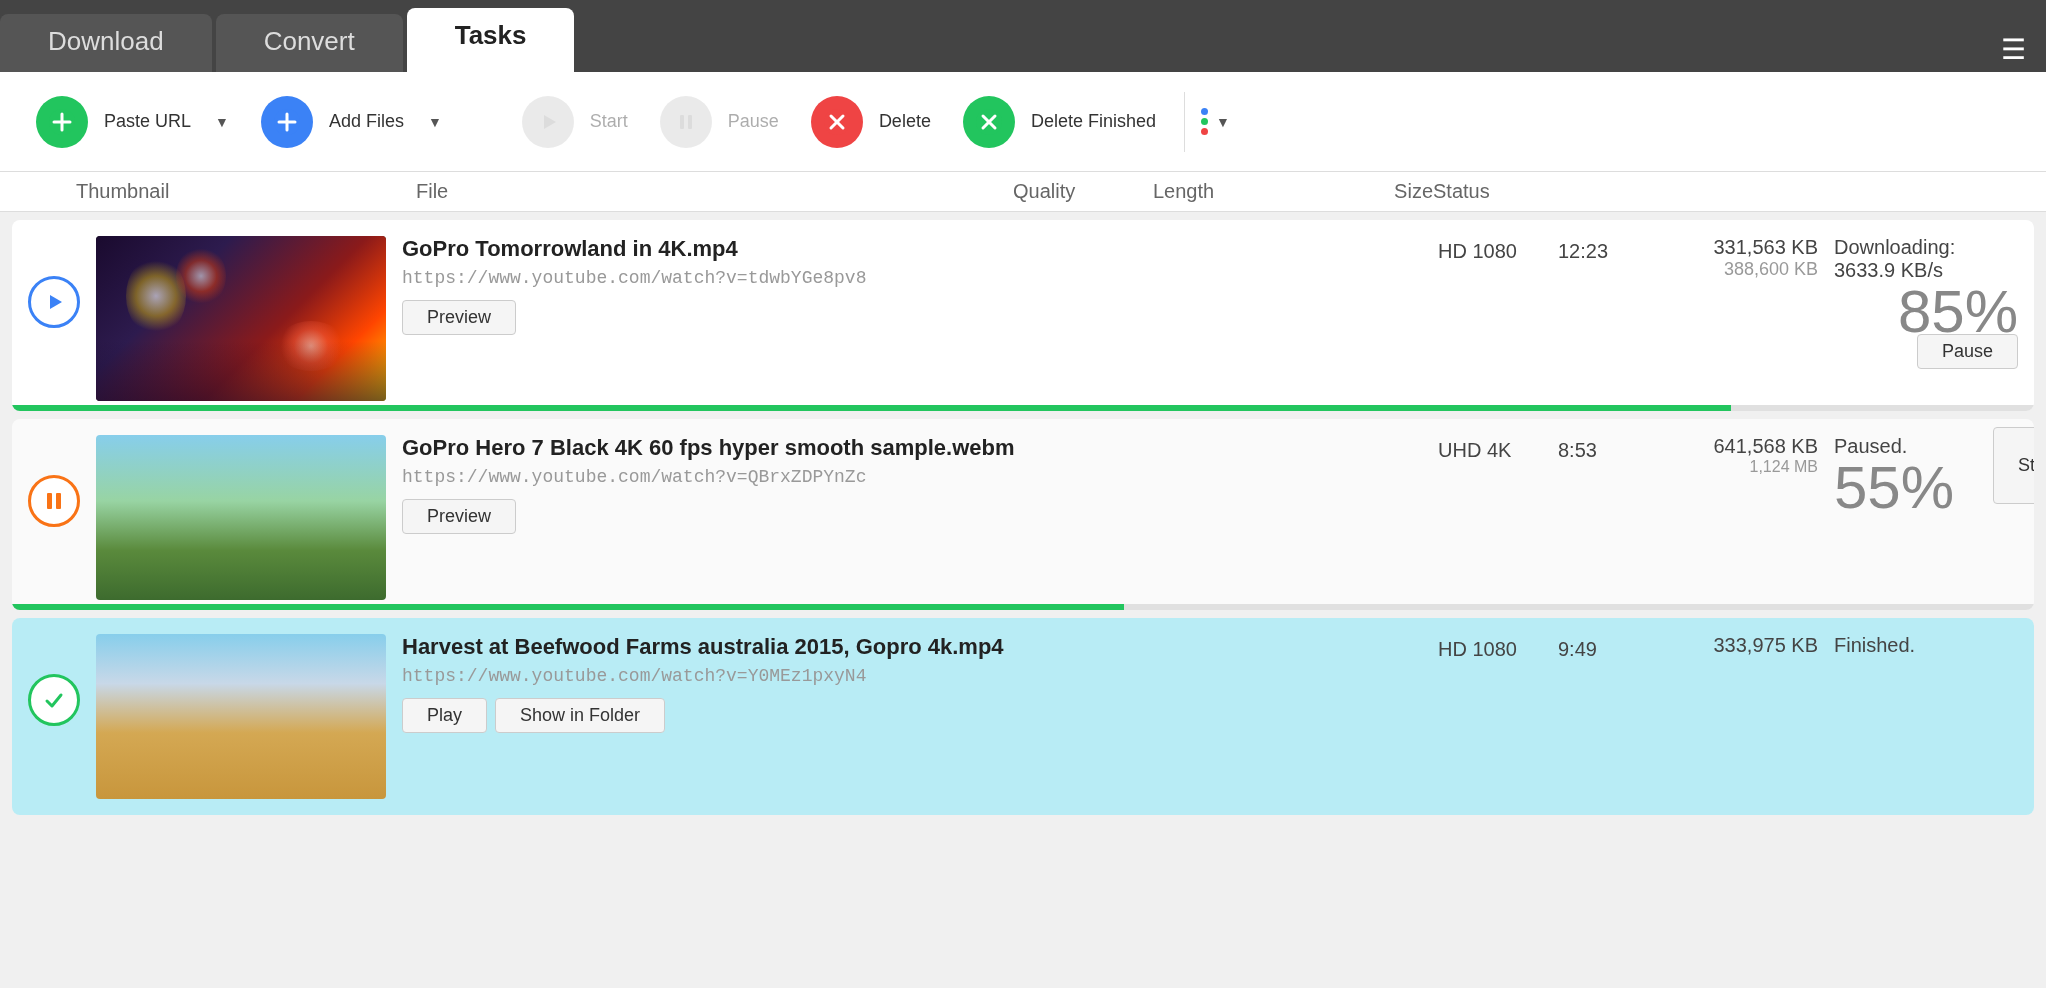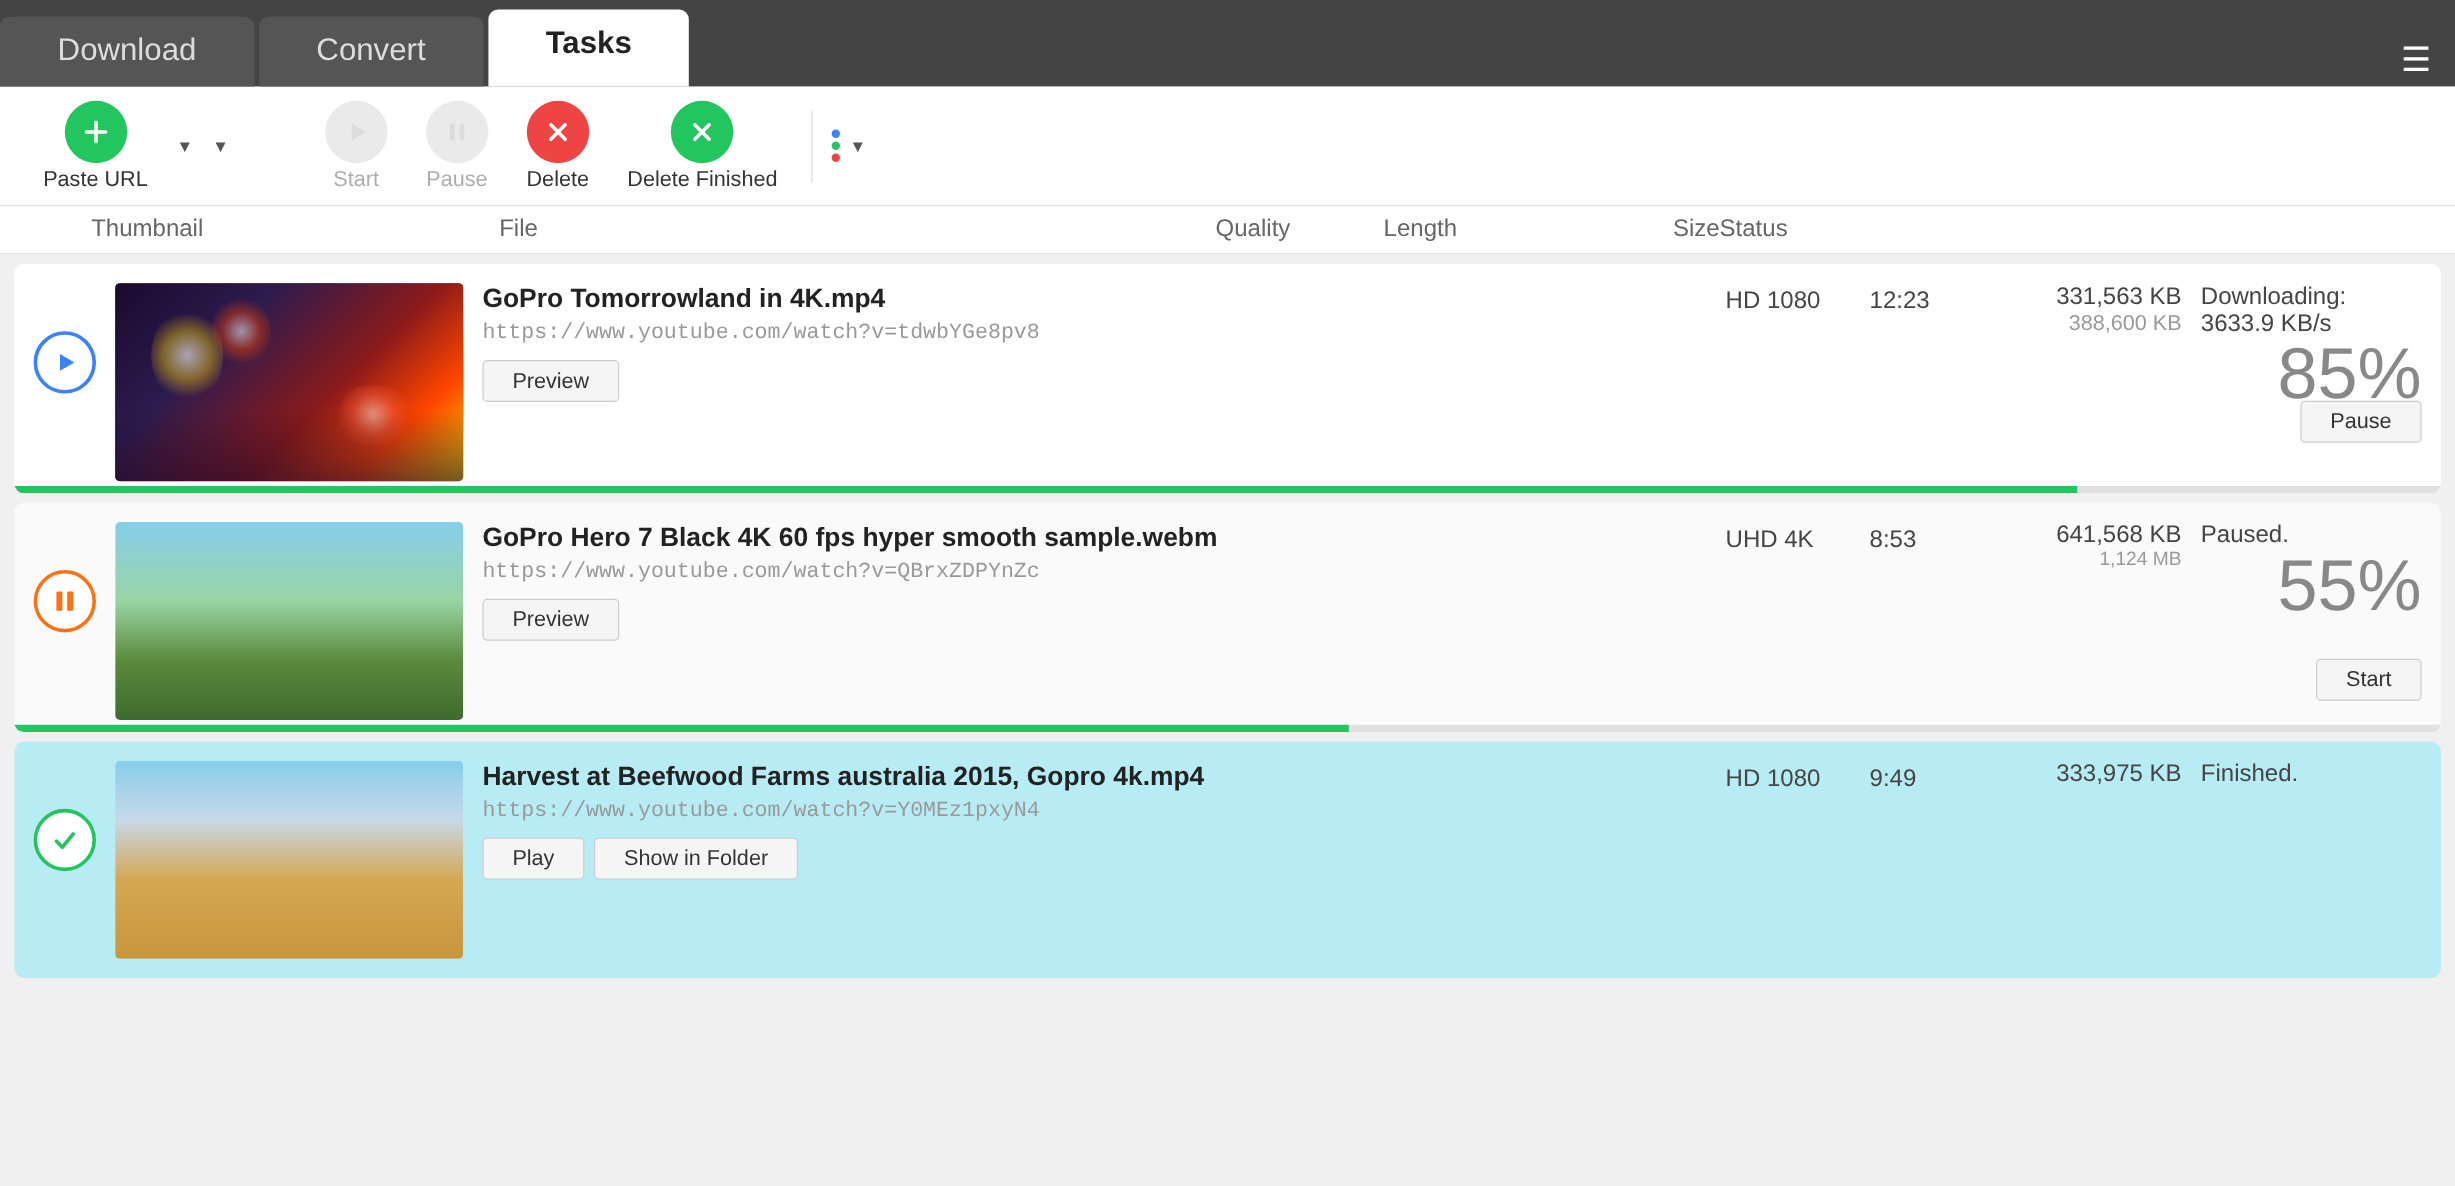--- a/index.html
+++ b/index.html
@@ -63,23 +63,22 @@
       background: #fff;
       display: flex;
       align-items: center;
       padding: 12px 24px;
       gap: 8px;
       border-bottom: 1px solid #ddd;
       height: 100px;
     }
     .toolbar-btn {
       display: flex;
-      flex-direction: column;
       align-items: center;
-      gap: 3px;
+      gap: 16px;
       cursor: pointer;
       padding: 4px 12px;
       border: none;
       background: none;
       font-size: 18px;
       color: #333;
     }
     .toolbar-btn.disabled { opacity: 0.4; cursor: default; }
     .toolbar-btn-icon {
       width: 52px;
@@ -298,20 +297,30 @@
       <svg width="28" height="28" viewBox="0 0 28 28" fill="none">
           <circle cx="14" cy="14" r="13" fill="#22c55e"></circle>
           <line x1="14" y1="6" x2="14" y2="22" stroke="white" stroke-width="3" stroke-linecap="round"></line>
           <line x1="6" y1="14" x2="22" y2="14" stroke="white" stroke-width="3" stroke-linecap="round"></line>
         </svg>
     </div>
     <span>Paste URL</span>
   </button>
   <span class="dropdown-arrow">▼</span>
 
+  <button class="toolbar-btn" style="margin-left:8px;">
+    <div class="toolbar-btn-icon icon-blue">
+      <svg width="28" height="28" viewBox="0 0 28 28" fill="none">
+          <circle cx="14" cy="14" r="13" fill="#3b82f6"></circle>
+          <line x1="14" y1="6" x2="14" y2="22" stroke="white" stroke-width="3" stroke-linecap="round"></line>
+          <line x1="6" y1="14" x2="22" y2="14" stroke="white" stroke-width="3" stroke-linecap="round"></line>
+        </svg>
+    </div>
+    <span>Add Files</span>
+  </button>
   <span class="dropdown-arrow">▼</span>
 
   <div style="width:48px;"></div>
 
   <button class="toolbar-btn disabled">
     <div class="toolbar-btn-icon icon-gray">
       <svg width="28" height="28" viewBox="0 0 28 28" fill="none">
           <polygon points="10,7 22,14 10,21" fill="#aaa"></polygon>
         </svg>
     </div>
@@ -430,21 +439,21 @@
       <div class="task-thumbnail">
         <div class="thumb-garden"></div>
       </div>
       <div class="task-details">
         <div class="task-title">GoPro Hero 7 Black 4K 60 fps hyper smooth sample.webm</div>
         <div class="task-url">https://www.youtube.com/watch?v=QBrxZDPYnZc</div>
         <div class="task-actions">
           <button class="task-btn">Preview</button>
         </div>
       </div>
-      <div style="display:flex; flex-direction:column; width:580px; flex-shrink:0;gap:39px;">
+      <div style="display:flex; flex-direction:row; width:580px; flex-shrink:0;gap:39px;">
         <div style="display:flex; gap:0; align-items:flex-start;">
           <div class="task-quality">UHD 4K</div>
           <div class="task-length">8:53</div>
           <div style="width:160px; text-align:right;">
             <div style="font-size:20px; color:#444;">641,568 KB</div>
             <div style="font-size:16px; color:#999;">1,124 MB</div>
           </div>
           <div style="flex:1; padding-left:16px;">
             <div class="task-status-label">Paused.</div>
             <div class="task-percent">55%</div>

